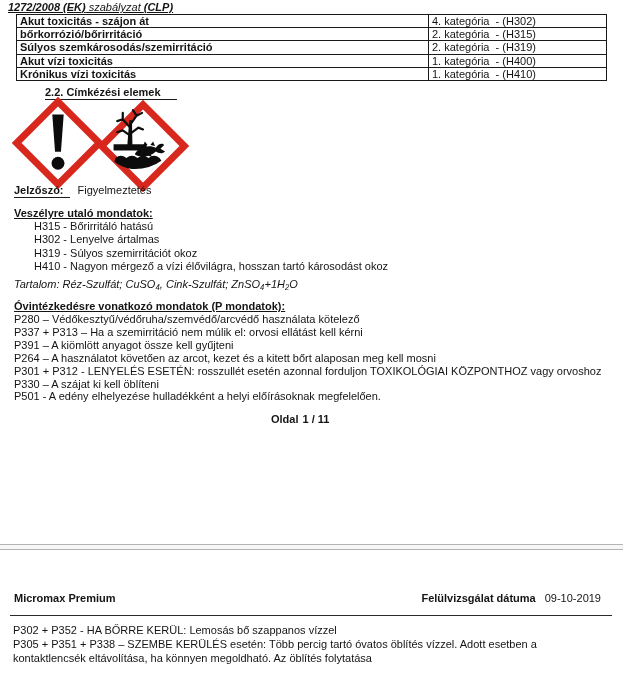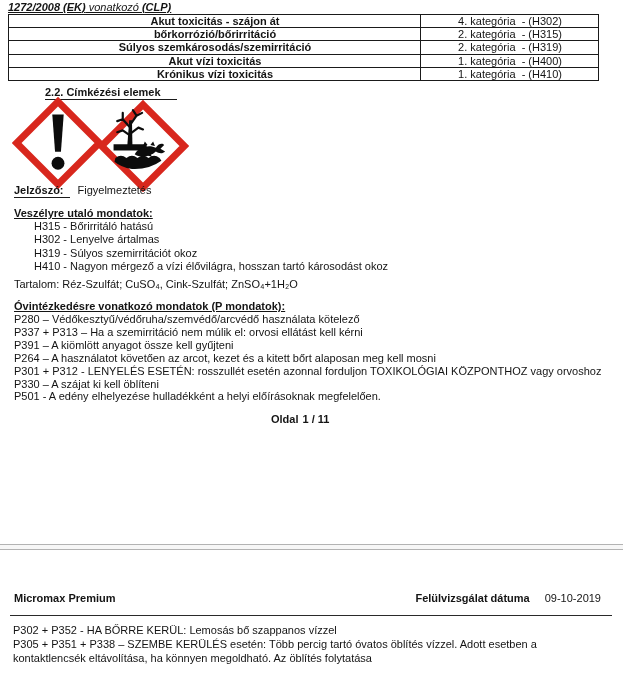--- a/index.html
+++ b/index.html
@@ -26,42 +26,42 @@
   .picto-row svg{display:block;}
   .picto2{margin-left:-7px;margin-top:3px;}
   .label-underline{
     font-weight:700;display:inline-block;border-bottom:1.3px solid #1a1a1a;
     padding:0 6px 1px 0;white-space:nowrap;
   }
   .signal-word{margin-left:8px;margin-top:8px;}
   .stmt-head{font-weight:700;text-decoration:underline;line-height:14px;white-space:nowrap;}
   .h-items div{line-height:13.4px;white-space:nowrap;padding-left:20px;}
   .p-items div{line-height:12.9px;white-space:nowrap;}
-  .contents-line{white-space:nowrap;text-align:right;}
+  .contents-line{font-style:italic;white-space:nowrap;text-align:right;}
   .page-num{left:271px;top:413px;display:flex;gap:4px;font-weight:700;}
   .page-break{
     left:0;right:0;top:544px;height:4px;background:#f7f7f7;
     border-top:1.6px solid #b3b3b3;border-bottom:1.6px solid #b3b3b3;
   }
   .footer-name{left:14px;top:592px;font-weight:700;}
-  .footer-rev{right:22px;top:592px;display:flex;gap:15px;}
+  .footer-rev{right:22px;top:592px;display:flex;gap:9px;}
   .footer-rev .lbl{font-weight:700;}
   .footer-rule{left:10px;right:11px;top:615px;border-top:1.3px solid #2a2a2a;height:0;}
   .bottom-stmts{left:13px;top:623px;width:597px;line-height:14px;}
 </style>
 </head>
 <body>
 
 <div class="page">
 
   <div class="abs title-line">
-    <span class="b i">1272/2008 (EK)</span><span class="i"> vonatkozó </span><span class="b i">(CLP)</span>
+    <span class="b i">1272/2008 (EK)</span><span class="i"> szabályzat </span><span class="b i">(CLP)</span>
   </div>
 
-  <table class="cls abs" style="left:8px;top:14px;text-align:center;">
+  <table class="cls abs" style="left:16px;top:14px;">
     <tbody>
       <tr>
         <td class="hz">Akut toxicitás - szájon át</td>
         <td class="cat">4. kategória  - (H302)</td>
       </tr>
       <tr>
         <td class="hz">bőrkorrózió/bőrirritáció</td>
         <td class="cat">2. kategória  - (H315)</td>
       </tr>
       <tr>

